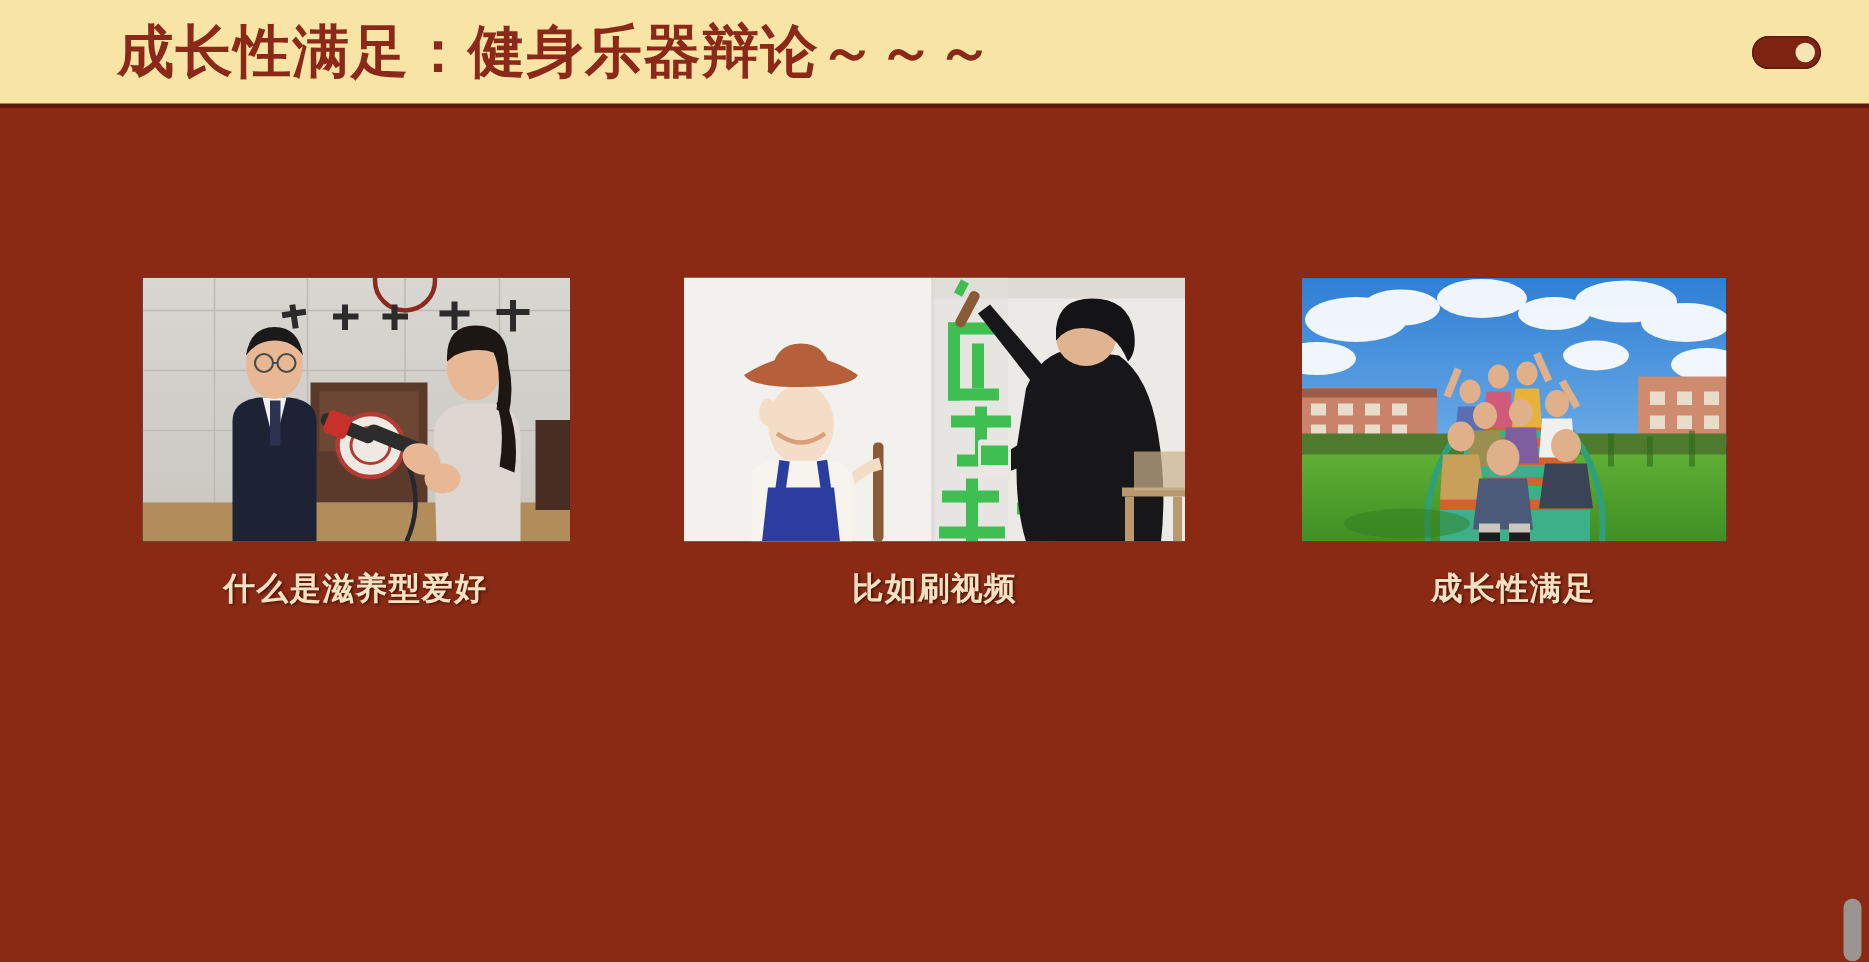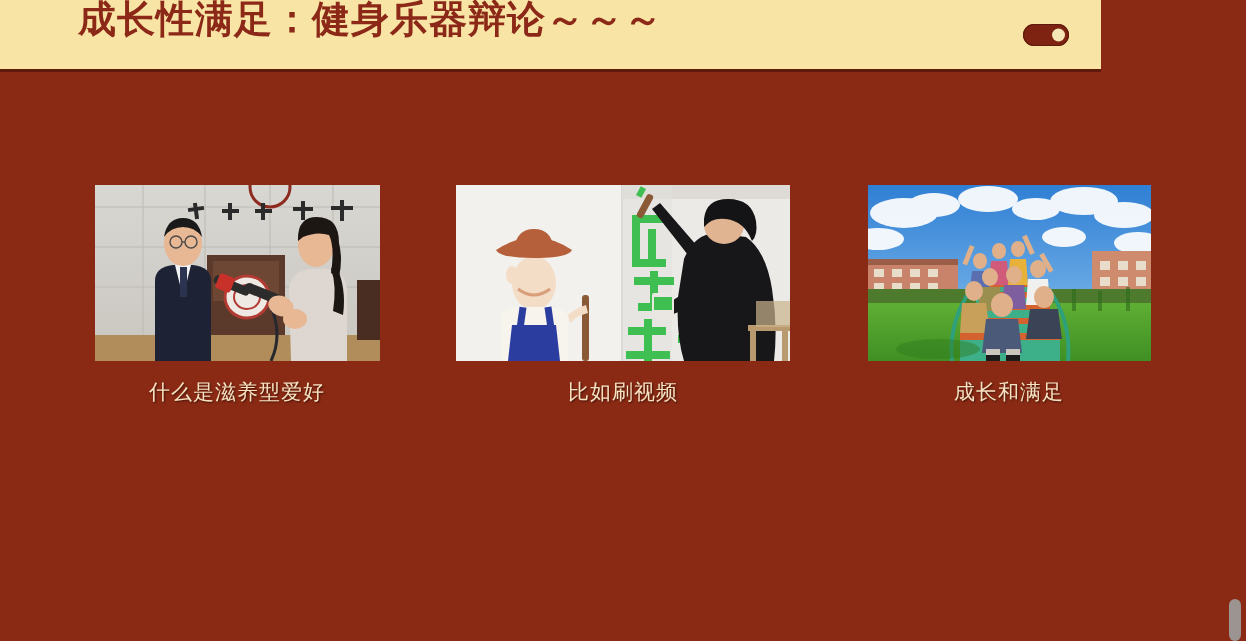--- a/index.html
+++ b/index.html
@@ -6,24 +6,24 @@
   html, body {
     width:1246px; height:641px;
     overflow:hidden;
     font-family:"Liberation Sans","DejaVu Sans",sans-serif;
   }
   body { background:#8A2A15; position:relative; }
 
   
   .header{
     position:absolute; left:0; top:0;
-    width:1101px; height:72px;
+    width:1246px; height:72px;
     background:#F8E4A4;
     border-bottom:3px solid #5E1A0C;
-    display:flex; 
+    display:flex; align-items:center;
   }
   .header-title{
     margin-left:78px;
     font-size:38px;
     font-weight:bold;
     color:#8C2817;
     letter-spacing:1px;
     white-space:nowrap;
     line-height:1;
   }
@@ -69,21 +69,21 @@
   }
   .card.c1 .card-media{ width:285px; margin:0 auto; }
   .card.c2 .card-media{ width:334px; margin:0 auto; }
   .card.c3 .card-media{ width:283px; margin:0 auto; }
   .card-media svg{ display:block; width:100%; height:100%; }
 
   .card-title{
     margin-top:17px;
     text-align:center;
     font-size:21px;
-    font-weight:normal;
+    font-weight:bold;
     color:#F6E2C0;
     text-shadow:1px 1px 2px rgba(40,8,2,.75);
     letter-spacing:1px;
   }
   .card-body{
     margin-top:17px;
     font-size:16.5px;
     line-height:1.62;
     font-weight:bold;
     color:#FDF6EE;
@@ -358,21 +358,21 @@
               </g>
           </g>
           <ellipse cx="70" cy="164" rx="42" ry="10" fill="#2f7a1c" opacity=".45"></ellipse>
           <g fill="#2f6b1c" opacity=".6">
             <rect x="204" y="104" width="4" height="22"></rect>
               <rect x="230" y="106" width="4" height="20"></rect>
             <rect x="258" y="102" width="4" height="24"></rect>
           </g>
         </svg>
       </div>
-      <div class="card-title">成长和满足</div>
+      <div class="card-title">成长性满足</div>
     </div>
 
   </div>
 </div>
 
 <div class="scrollbar-track">
   <div class="scrollbar-thumb"></div>
 </div>
 
 </body></html>

